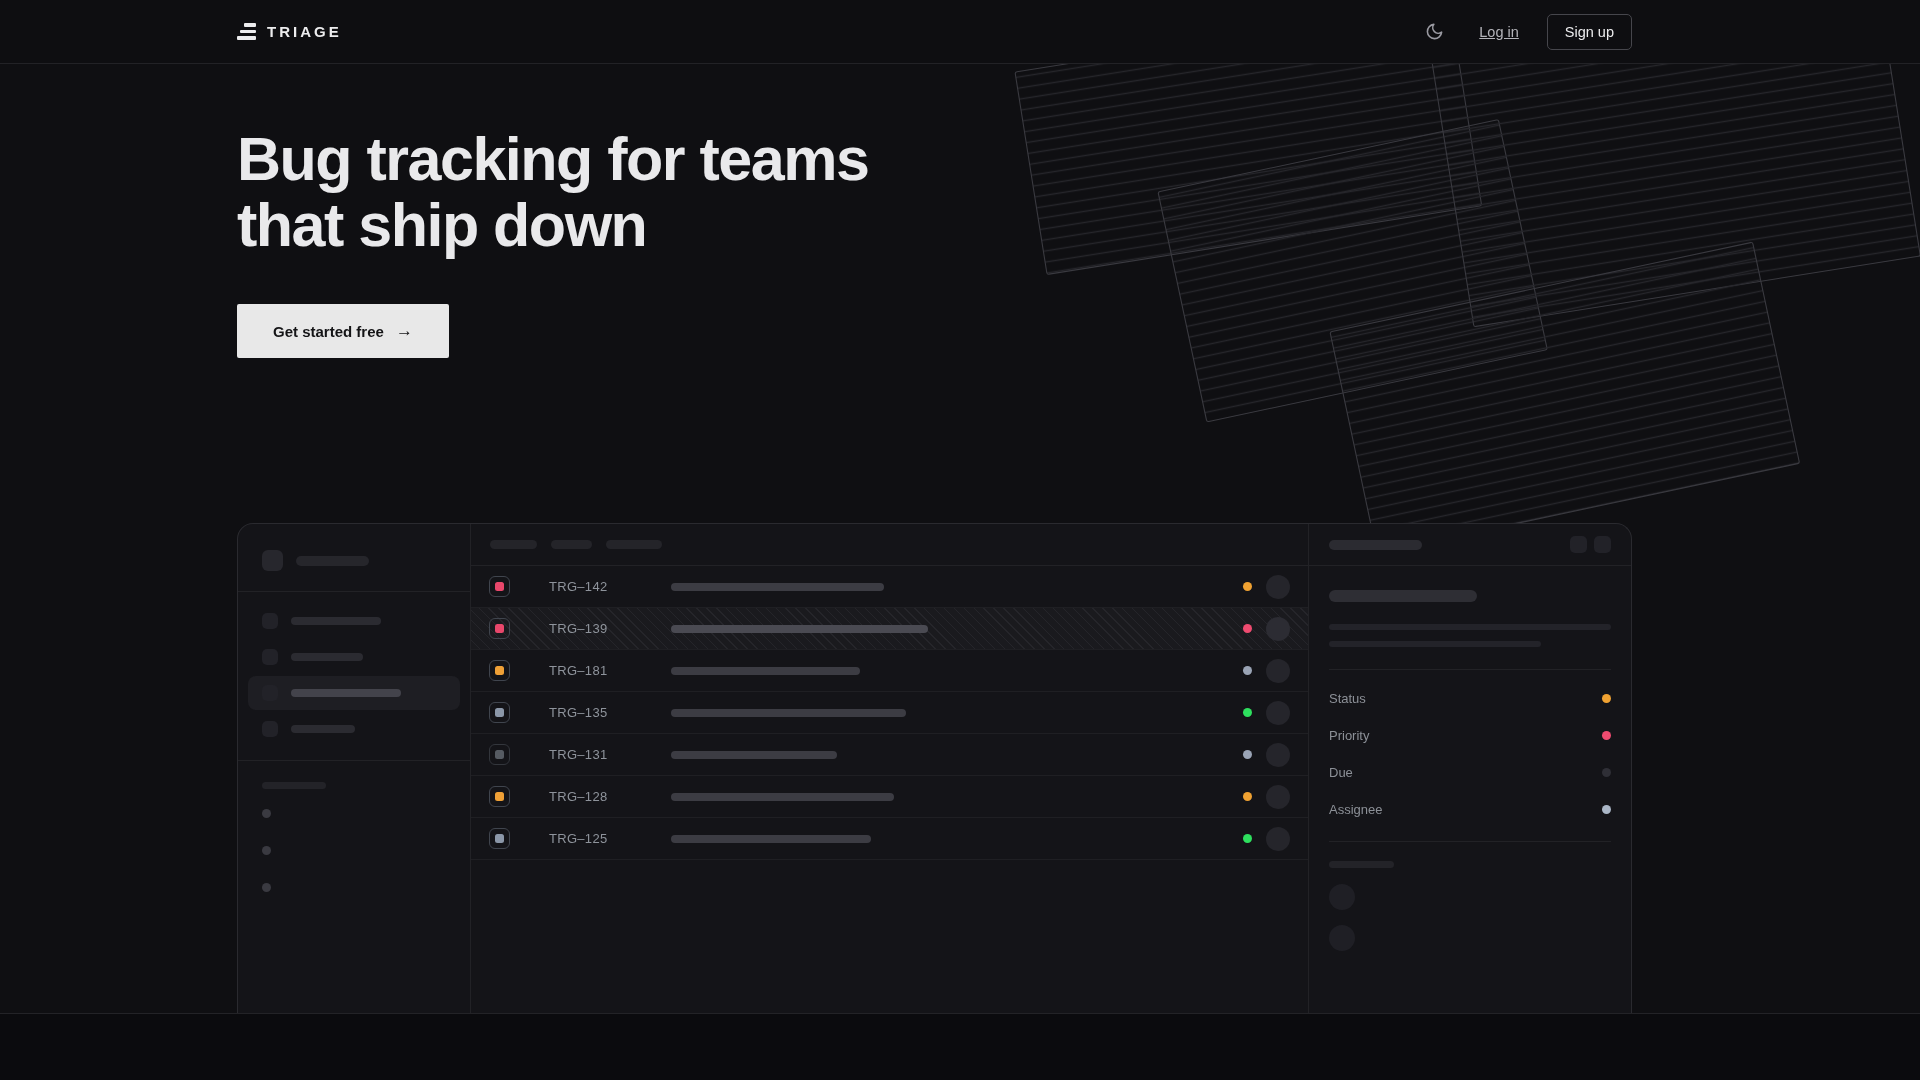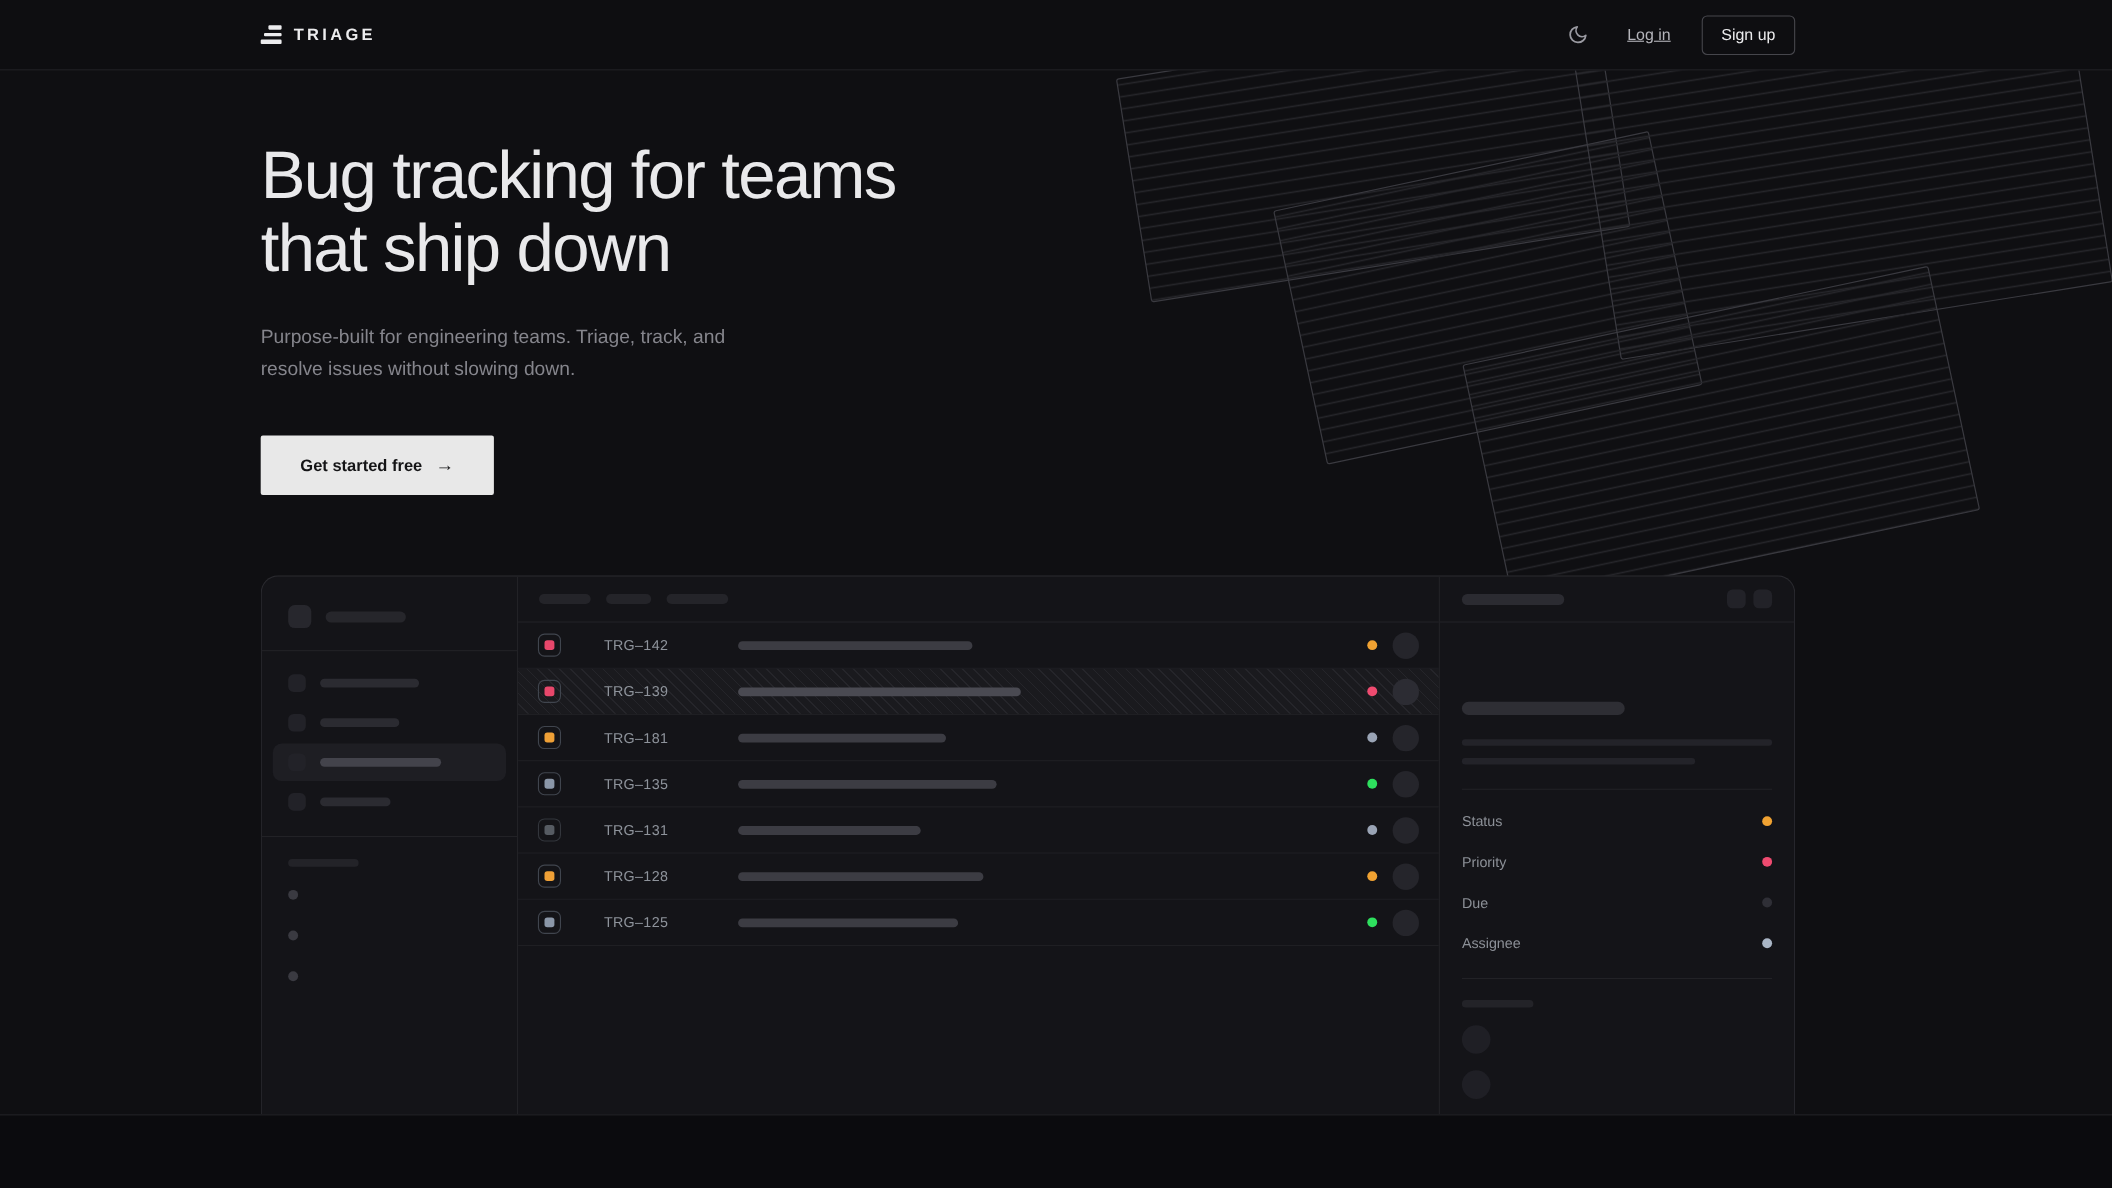--- a/index.html
+++ b/index.html
@@ -31,21 +31,21 @@
   .nav-link { font-size:14.5px; color:#b4b4ba; cursor:pointer;text-decoration:underline; }
   .btn-outline {
     font-size:14.5px; color:#ececee; border:1px solid #46464c; background:transparent;
     padding:9px 17px; border-radius:5px; cursor:pointer;
     font-family:inherit;
   }
 
   
   .hero { position:absolute; left:237px; top:126px; z-index:2; }
   .hero h1 {
-    font-size:61px; line-height:66px; font-weight:400; letter-spacing:-1.5px; color:#e9e9eb;
+    font-size:61px; line-height:66px; font-weight:700; letter-spacing:-1.5px; color:#e9e9eb;
   }
   .hero p { margin-top:34px; font-size:17.5px; line-height:29px; color:#85858c; }
   .cta {
     margin-top:46px; display:inline-flex; align-items:center; gap:12px;
     background:#e8e8e8; color:#141416; border:none; border-radius:2px;
     height:54px; padding:0 36px; font-size:15px; font-weight:700; font-family:inherit;
     cursor:pointer;
   }
   .cta .arrow { font-size:17px; font-weight:400; }
 
@@ -91,21 +91,21 @@
   .issue-icon-inner { width:9px; height:9px; border-radius:2.5px; }
   .issue-key { margin-left:15px; width:62px; flex:none; font-size:13px; letter-spacing:0.3px; color:#8e939b; }
   .issue-bar { margin-left:36px; height:8px; background:#3c3c43; }
   .row.hatched .issue-bar { background:#4a4a52; }
   .row-right { margin-left:auto; display:flex; align-items:center; gap:14px; }
   .dot { width:9px; height:9px; border-radius:50%; flex:none; }
   .avatar { width:24px; height:24px; border-radius:50%; background:#25252b; flex:none; }
   .row.hatched .avatar { background:#2c2c33; }
 
   
-  .m-detail { border-left:1px solid #222226; display:flex; flex-direction:column;gap:48px; }
+  .m-detail { border-left:1px solid #222226; display:flex; flex-direction:column; }
   .m-det-head { height:42px; flex:none; display:flex; align-items:center; justify-content:space-between; padding:0 20px; border-bottom:1px solid #222226; }
   .m-det-head .skel { width:93px; height:10px; background:#2b2b31; }
   .m-det-head .sqs { display:flex; gap:7px; }
   .m-det-head .sq { width:17px; height:17px; border-radius:5px; background:#222228; }
   .m-det-body { padding:24px 20px 0 20px; }
   .det-title { width:148px; height:12px; background:#2e2e34; border-radius:99px; display:block; }
   .det-line { height:6px; background:#232329; border-radius:99px; display:block; }
   .det-line.l1 { margin-top:22px; width:100%; }
   .det-line.l2 { margin-top:11px; width:75%; }
   .det-div { height:1px; background:#222226; margin-top:22px; }
@@ -166,24 +166,20 @@
     <span class="nav-link">Log in</span>
     <button class="btn-outline">Sign up</button>
   </div>
 </header>
 
 <section class="hero">
   <h1>
     <span>Bug tracking for teams</span><br>
     <span>that ship down</span>
   </h1>
-  <p>
-    <span>Purpose-built for engineering teams. Triage, track, and</span><br>
-    <span>resolve issues without slowing down.</span>
-  </p>
   <button class="cta">
     <span>Get started free</span>
     <span class="arrow">→</span>
   </button>
 </section>
 
 <div class="mockup">
 
   <div class="m-sidebar">
     <div class="m-side-head">

